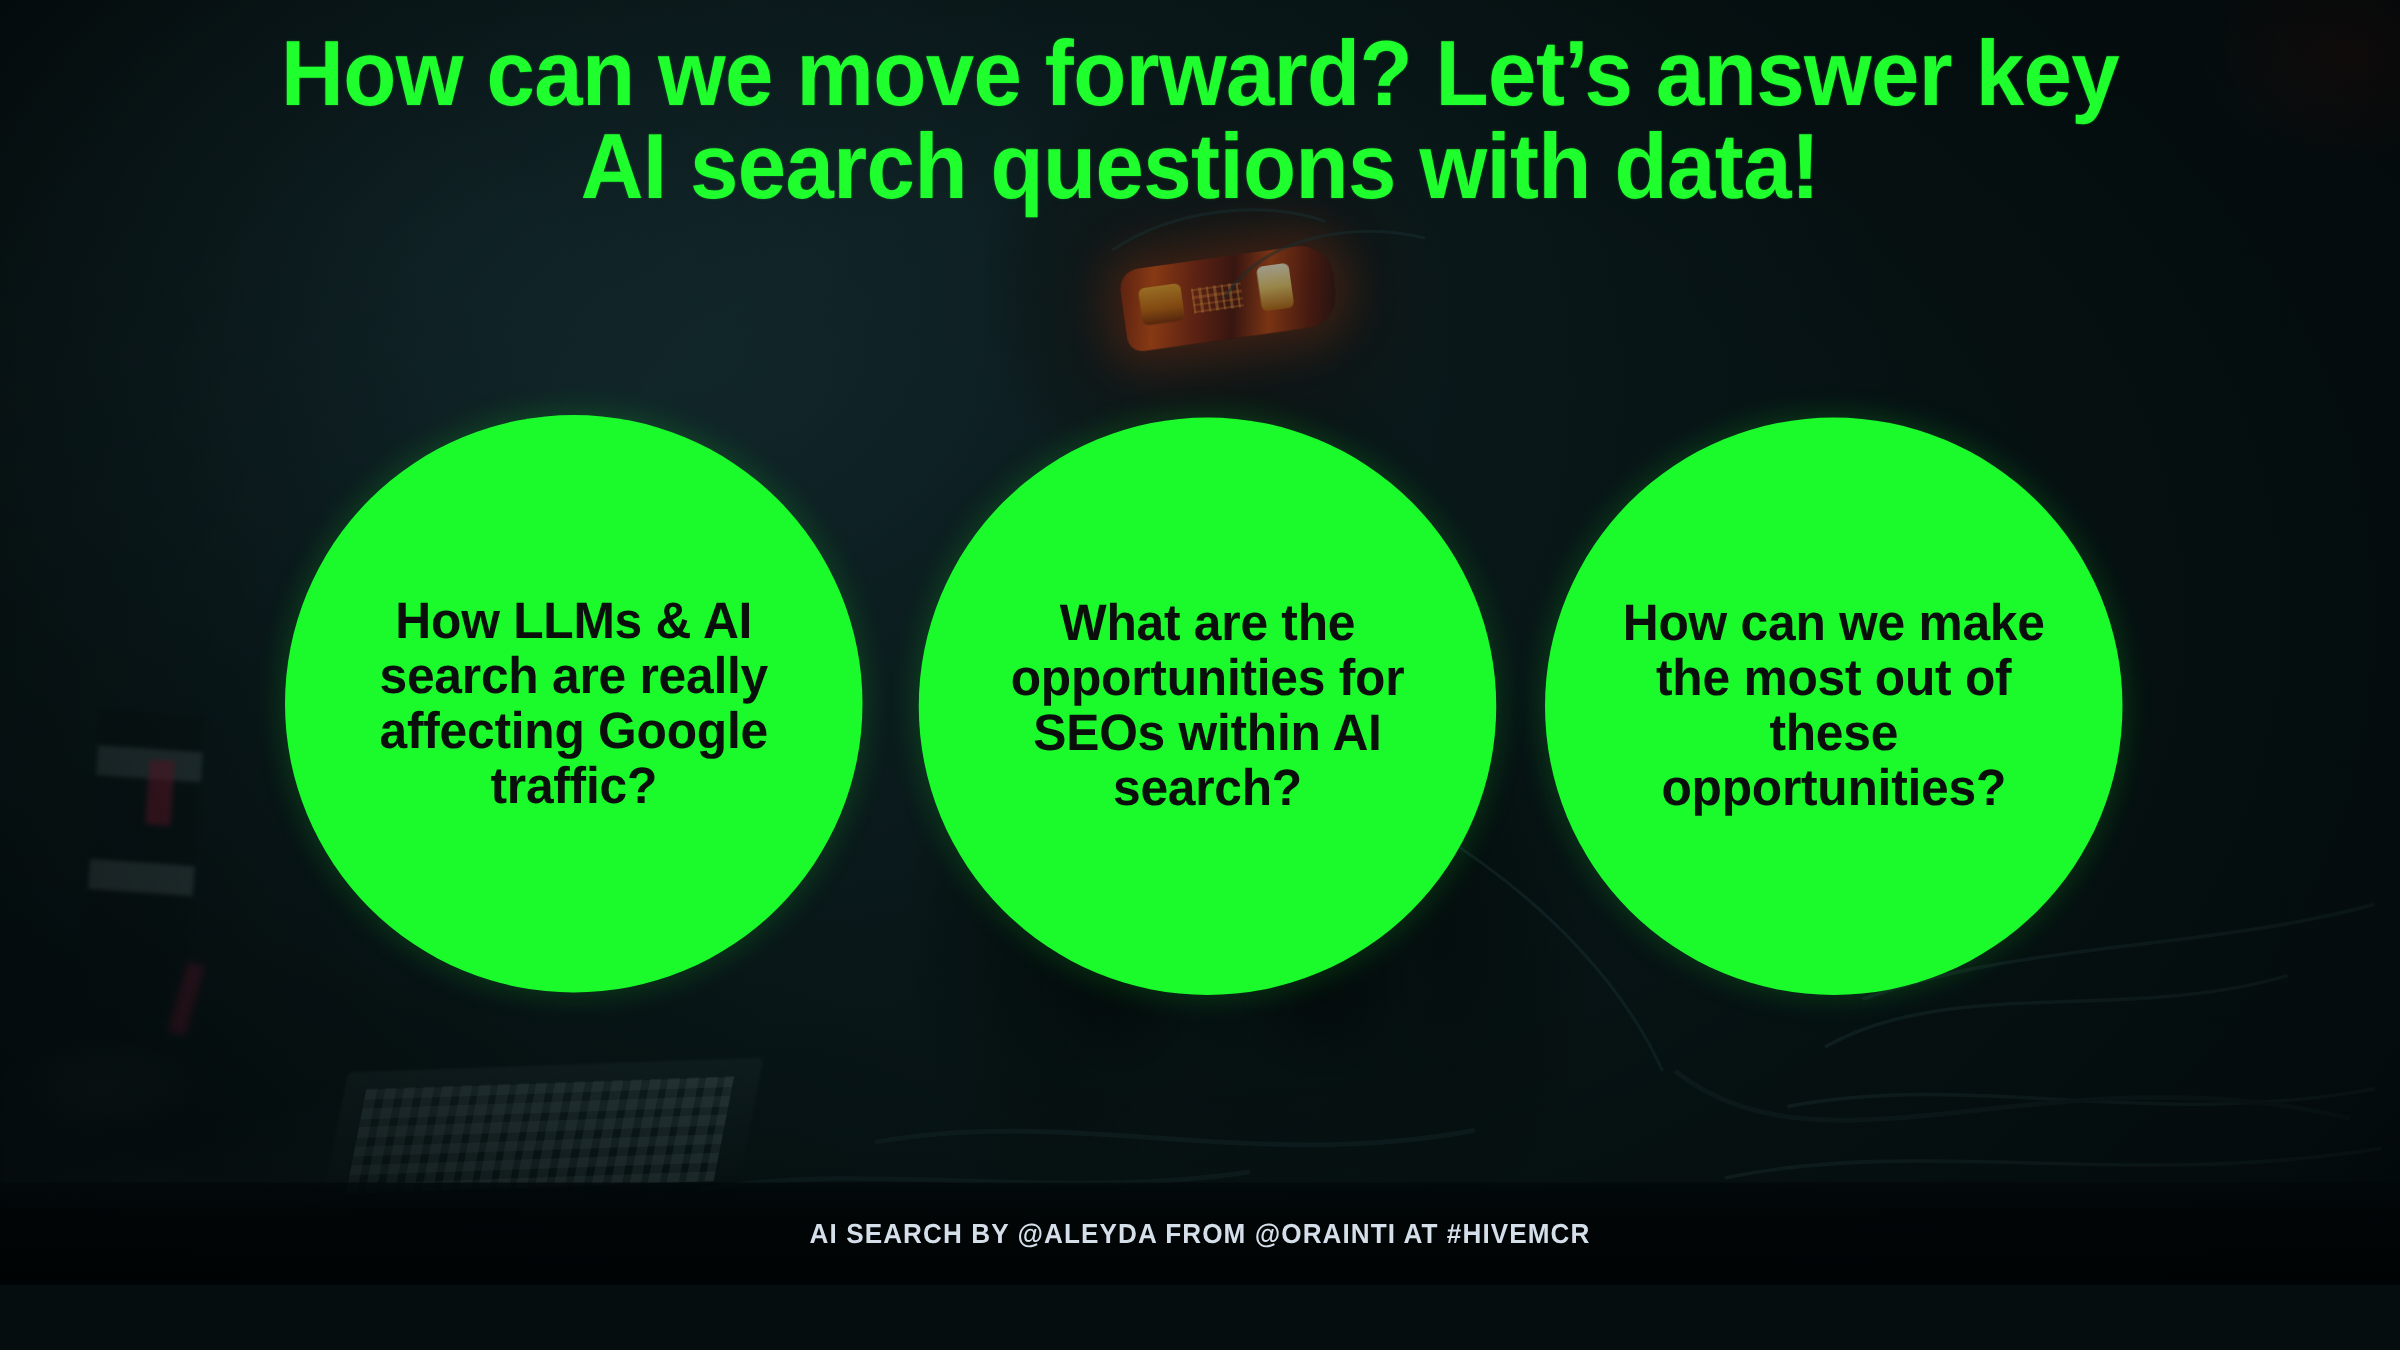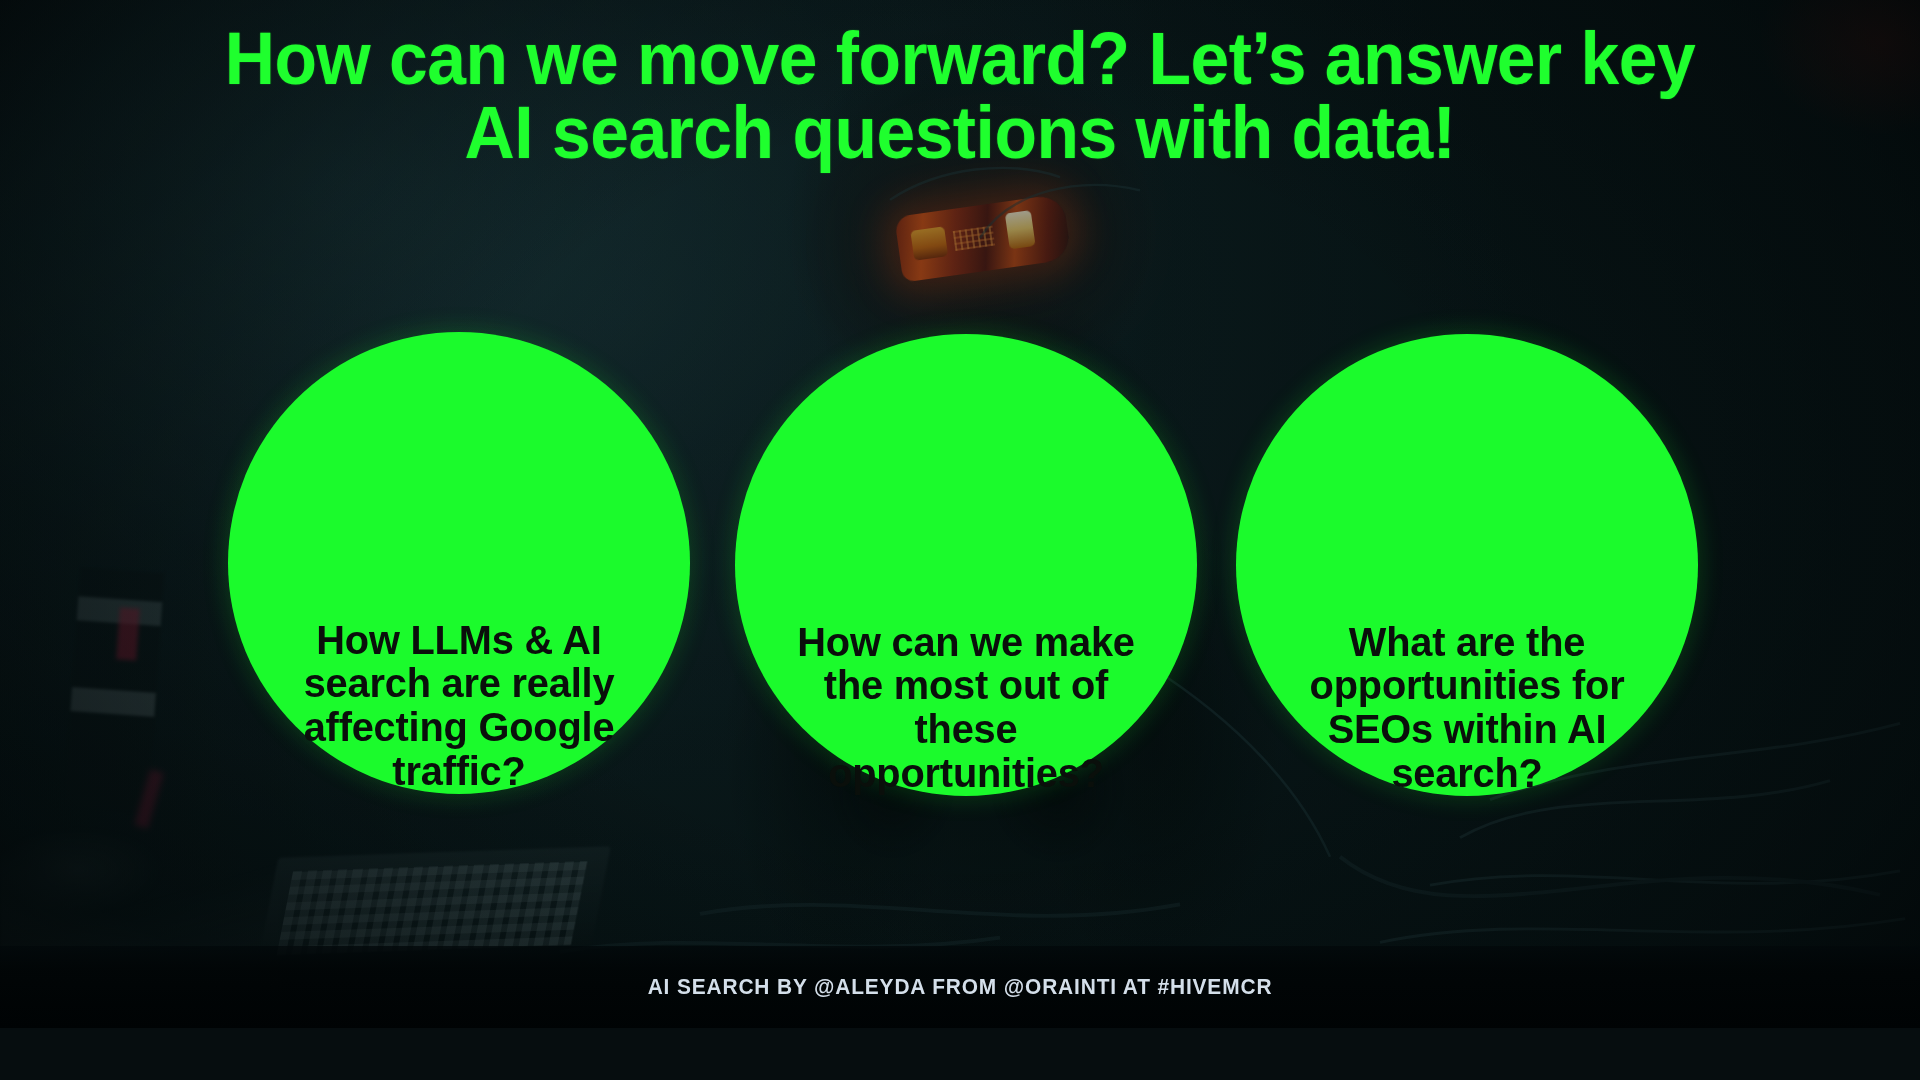--- a/index.html
+++ b/index.html
@@ -194,21 +194,21 @@
     left:0; right:0;
     top:332px;
     height:470px;
   }
   .circle {
     position:absolute;
     width:462px; height:462px;
     border-radius:50%;
     background:#1bfb2c;
     display:flex;
-    align-items:flex-end;
+    align-items:center;
     justify-content:center;
     box-shadow:0 0 24px 2px rgba(27,251,44,0.18);
   }
   .circle:nth-of-type(1){ left:228px; top:0; }
   .circle:nth-of-type(2){ left:735px; top:2px; }
   .circle:nth-of-type(3){ left:1236px; top:2px; }
 
   .circle-text {
     color:#0a0f0b;
     font-family:"Liberation Sans Narrow","Liberation Sans", sans-serif;
@@ -294,25 +294,25 @@
   <h1 class="title">How can we move forward? Let’s answer key
 AI search questions with data!</h1>
 
   <div class="circles">
 
     <div class="circle">
       <span class="circle-text">How LLMs &amp; AI search are really affecting Google traffic?</span>
     </div>
 
     <div class="circle">
+      <span class="circle-text">What are the opportunities for SEOs within AI search?</span>
+    </div>
+
+    <div class="circle">
       <span class="circle-text">How can we make the most out of these opportunities?</span>
     </div>
 
-    <div class="circle">
-      <span class="circle-text">What are the opportunities for SEOs within AI search?</span>
-    </div>
-
   </div>
 
   <div class="footer-band"></div>
   <div class="footer-text">AI SEARCH BY @ALEYDA  FROM @ORAINTI  AT #HIVEMCR</div>
 
 </div>
 
 </body></html>

